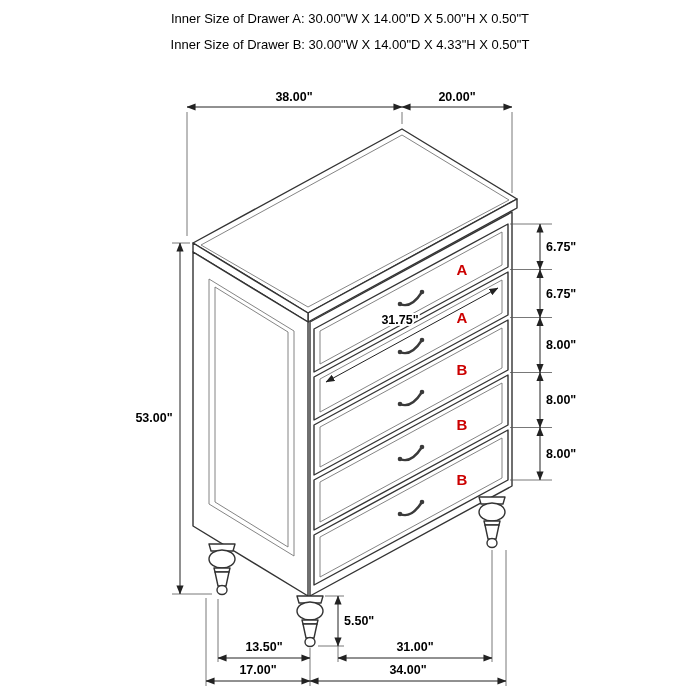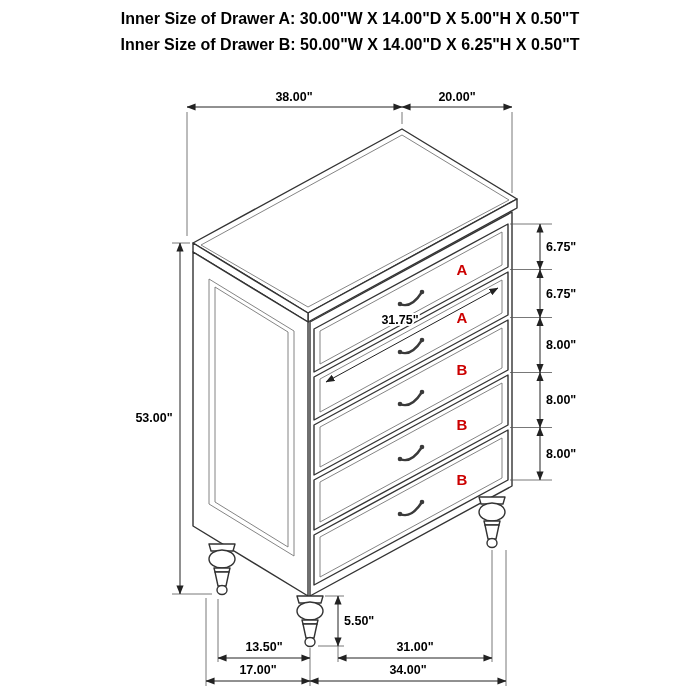--- a/index.html
+++ b/index.html
@@ -1,39 +1,39 @@
 <!DOCTYPE html>
 <html><head>
 <meta charset="utf-8">
 <style>
   * { margin:0; padding:0; box-sizing:border-box; }
   html,body { background:#ffffff; }
   body { font-family:"Liberation Sans", sans-serif; }
   .page { position:relative; width:700px; height:700px; background:#ffffff; overflow:hidden; }
   .header { position:absolute; top:6px; left:0; width:100%; text-align:center;
-            font-weight:bold; font-size:16px; color:#000; line-height:26px; }
+            font-weight:normal; font-size:13px; color:#000; line-height:26px; }
   svg { position:absolute; left:0; top:0; }
   .furn { fill:#ffffff; stroke:#333333; stroke-width:1.4; stroke-linejoin:round; }
   .furn-thin { fill:none; stroke:#777777; stroke-width:0.9; }
   .handle { fill:none; stroke:#3a3a3a; stroke-width:2.4; stroke-linecap:round; }
   .hdot { fill:#3a3a3a; stroke:none; }
   .dim { stroke:#222222; stroke-width:1; fill:none; }
   .ext { stroke:#555555; stroke-width:0.8; fill:none; }
   .dimtext { font-family:"Liberation Sans", sans-serif; font-weight:bold; font-size:12.5px; fill:#000000; }
   .red { font-family:"Liberation Sans", sans-serif; font-weight:bold; font-size:15px; }
   .halo { paint-order:stroke; stroke:#ffffff; stroke-width:4px; stroke-linejoin:round; }
 </style>
 </head>
 <body>
 
 <div class="page">
 
   <div class="header">
     <div>Inner Size of Drawer A: 30.00"W X 14.00"D X 5.00"H X 0.50"T</div>
-    <div>Inner Size of Drawer B: 50.00"W X 14.00"D X 6.25"H X 0.50"T</div>
+    <div>Inner Size of Drawer B: 30.00"W X 14.00"D X 4.33"H X 0.50"T</div>
   </div>
 
   <svg width="700" height="700" viewBox="0 0 700 700" xmlns="http://www.w3.org/2000/svg">
     <defs>
       <marker id="ah" viewBox="0 0 10 8" refX="9.5" refY="4" markerWidth="9" markerHeight="7.2" orient="auto-start-reverse">
         <path d="M0,0 L10,4 L0,8 Z" fill="#222222"></path>
       </marker>
     </defs>
 
     <g>

